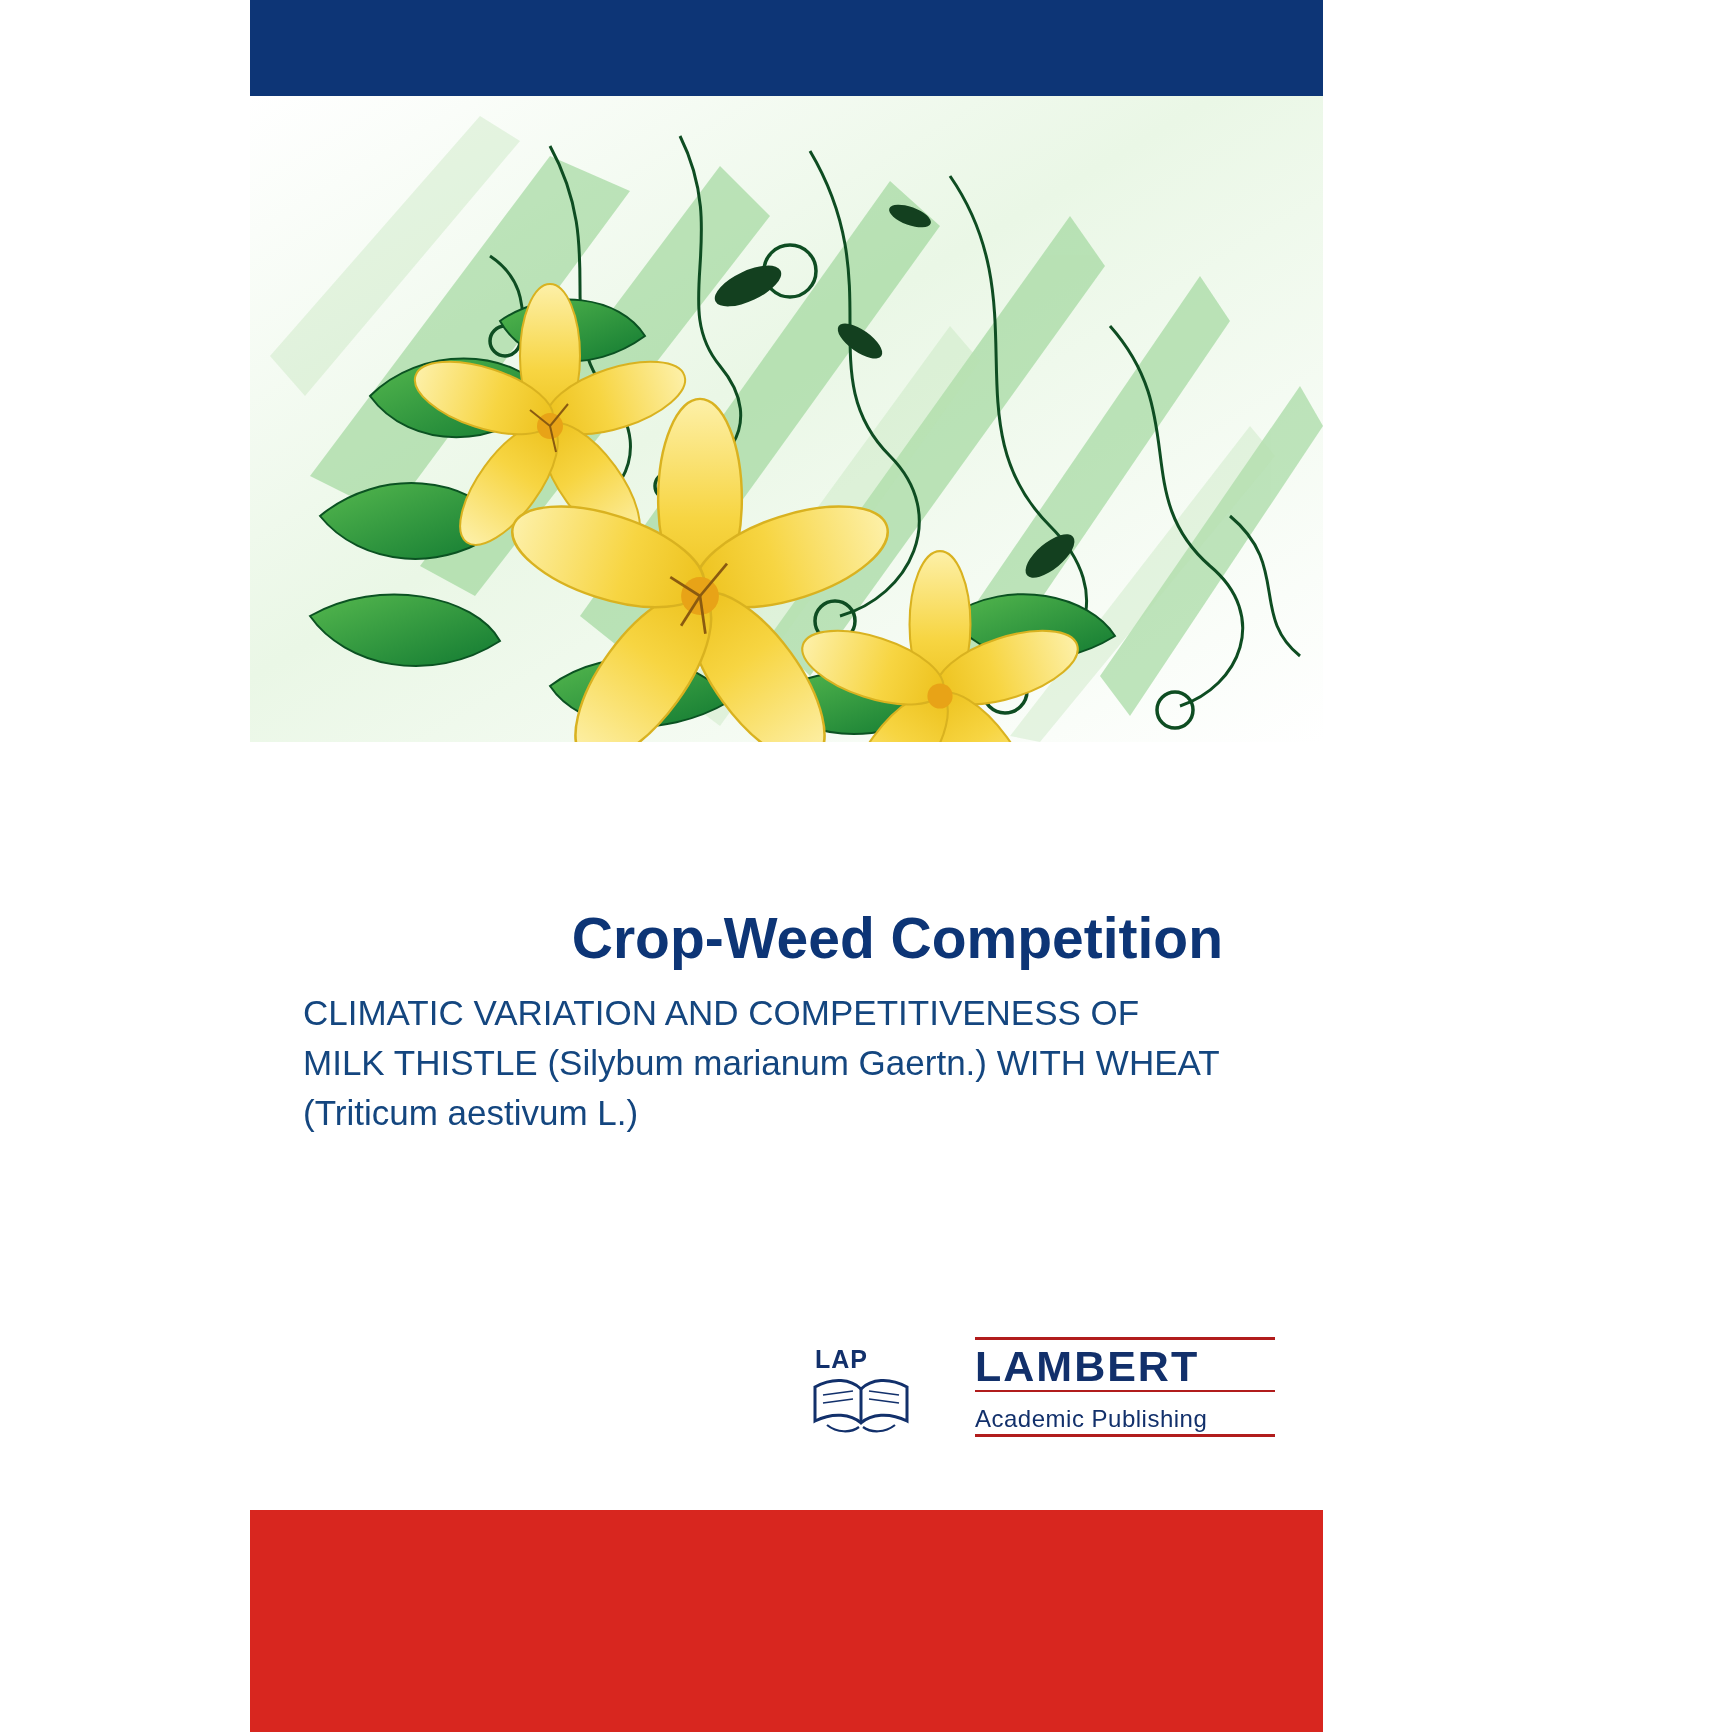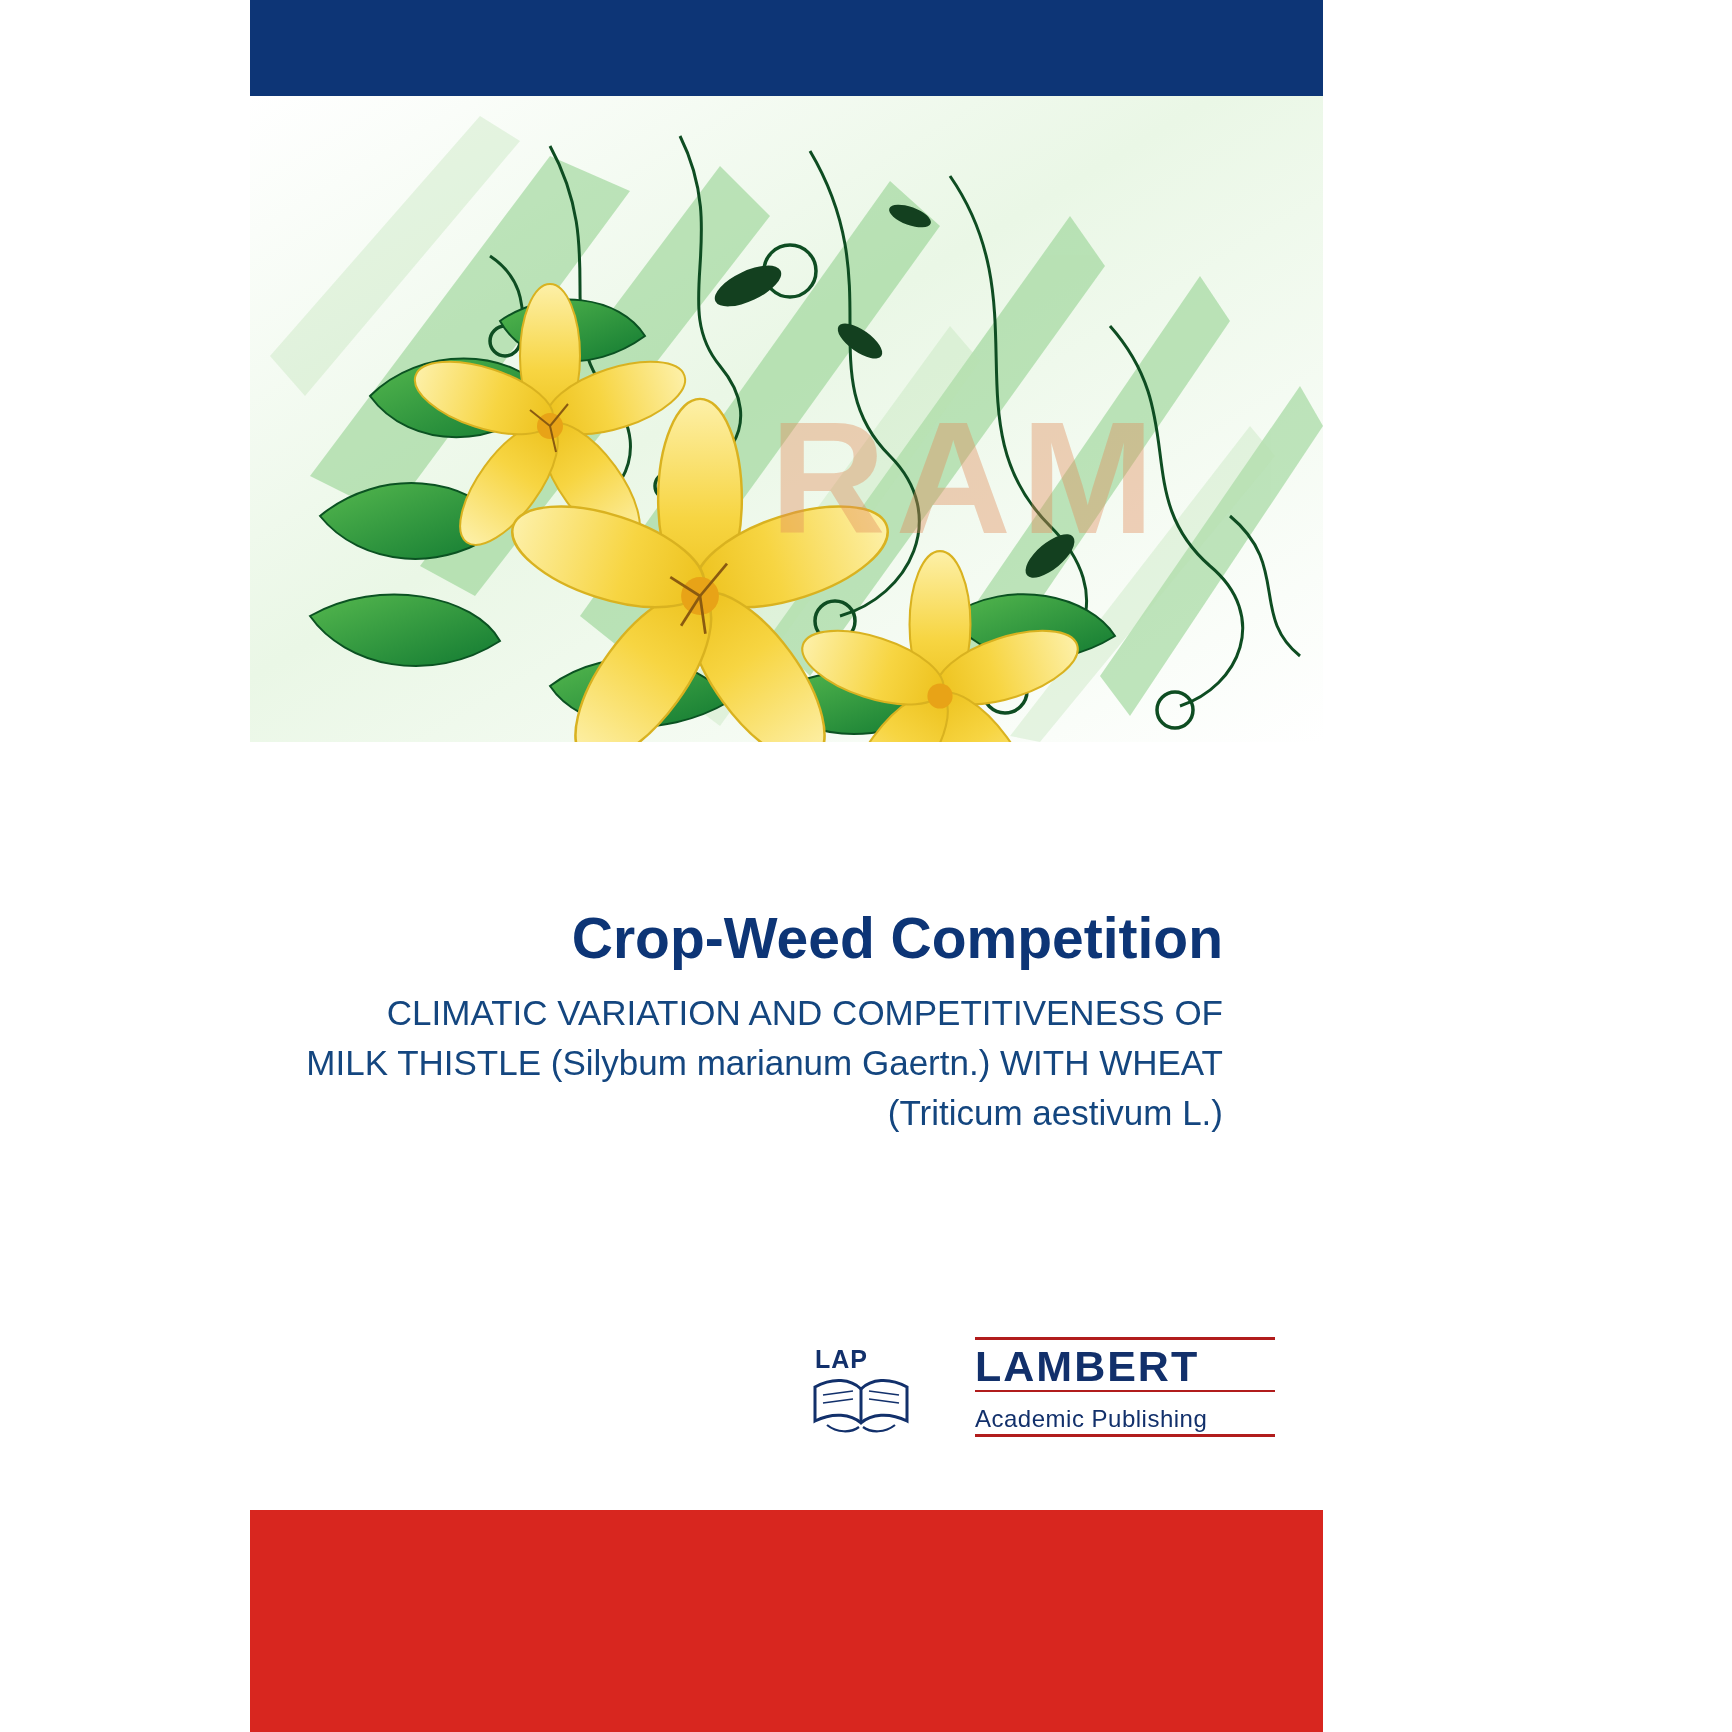--- a/index.html
+++ b/index.html
@@ -85,21 +85,21 @@
     color: #0d3576;
     font-weight: bold;
     font-size: 57px;
     line-height: 66px;
   }
   .subtitle {
     position: absolute;
     right: 100px;
     top: 988px;
     width: 920px;
-    text-align: right;
+    text-align: left;
     color: #14467f;
     font-size: 35px;
     line-height: 50px;
   }
   .publisher {
     position: absolute;
     right: 98px;
     bottom: 290px;
     width: 420px;
     height: 105px;
@@ -269,21 +269,20 @@
           <g fill="url(#petal)" stroke="#d9b220" stroke-width="2">
             <ellipse cx="0" cy="-68" rx="29" ry="70"></ellipse>
             <ellipse cx="64" cy="-27" rx="29" ry="70" transform="rotate(72 64 -27)"></ellipse>
             <ellipse cx="40" cy="56" rx="29" ry="70" transform="rotate(144 40 56)"></ellipse>
             <ellipse cx="-40" cy="56" rx="29" ry="70" transform="rotate(216 -40 56)"></ellipse>
             <ellipse cx="-64" cy="-27" rx="29" ry="70" transform="rotate(288 -64 -27)"></ellipse>
           </g>
           <circle cx="0" cy="0" r="12" fill="#e8a317"></circle>
         </g>
       </svg>
-      <div class="watermark">RAM</div>
     </div>
 
 
     <div class="title">Crop-Weed Competition</div>
 
     <div class="subtitle">CLIMATIC VARIATION AND COMPETITIVENESS OF MILK THISTLE (Silybum marianum Gaertn.) WITH WHEAT (Triticum aestivum L.)</div>
 
     <div class="publisher">
       <div class="lap-mark">
         <div class="lap-word">LAP</div>

